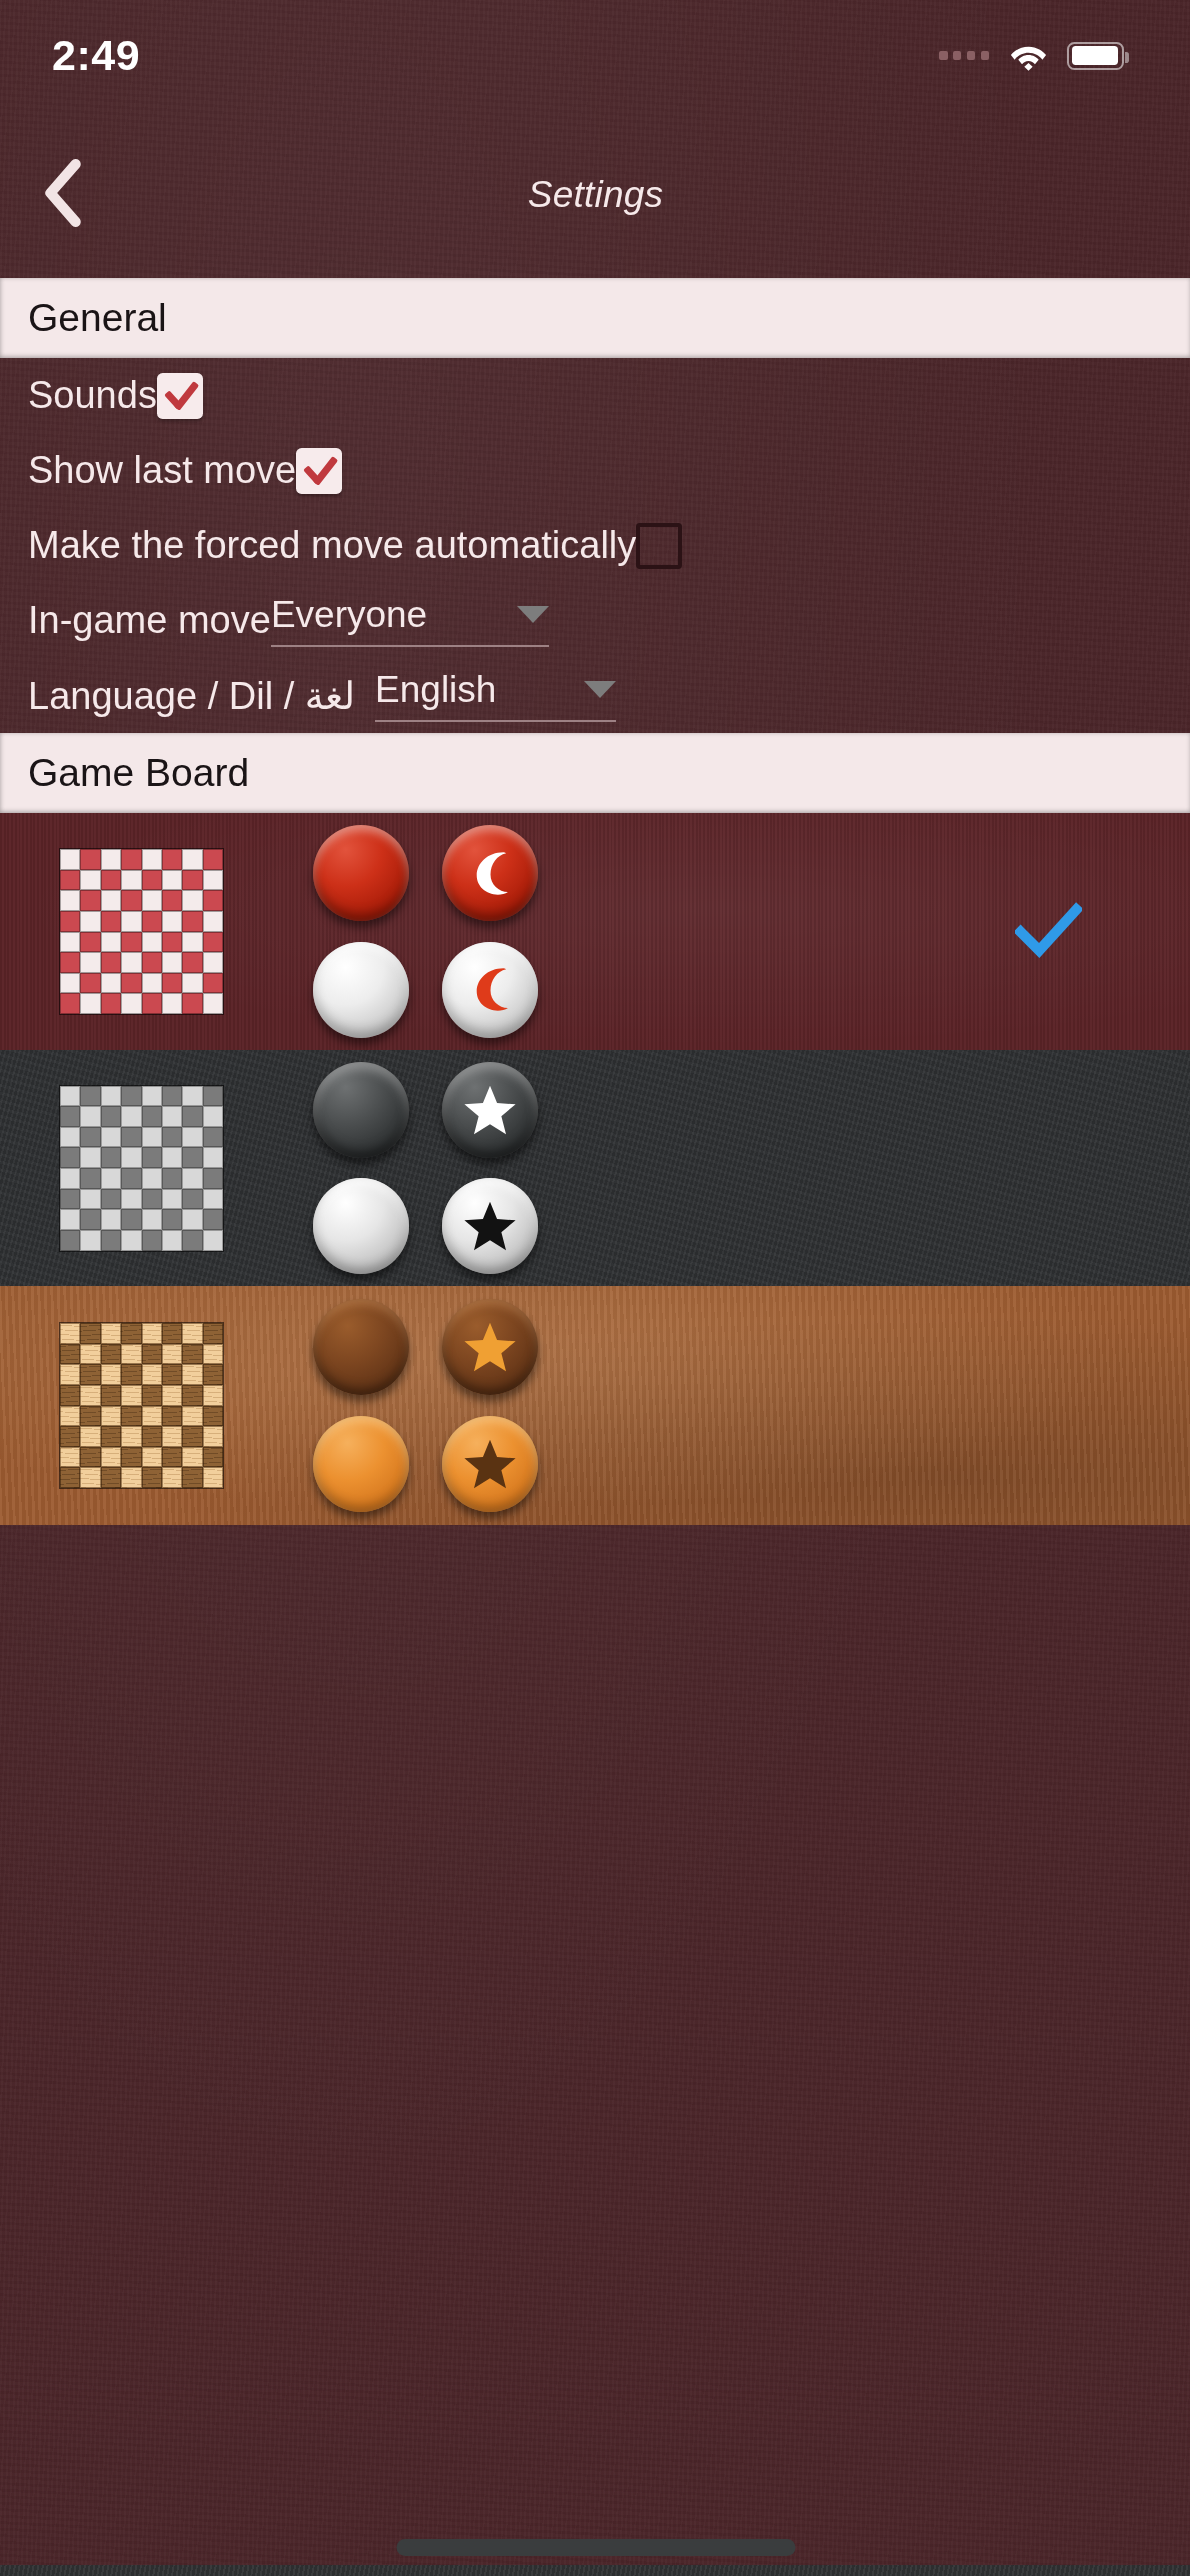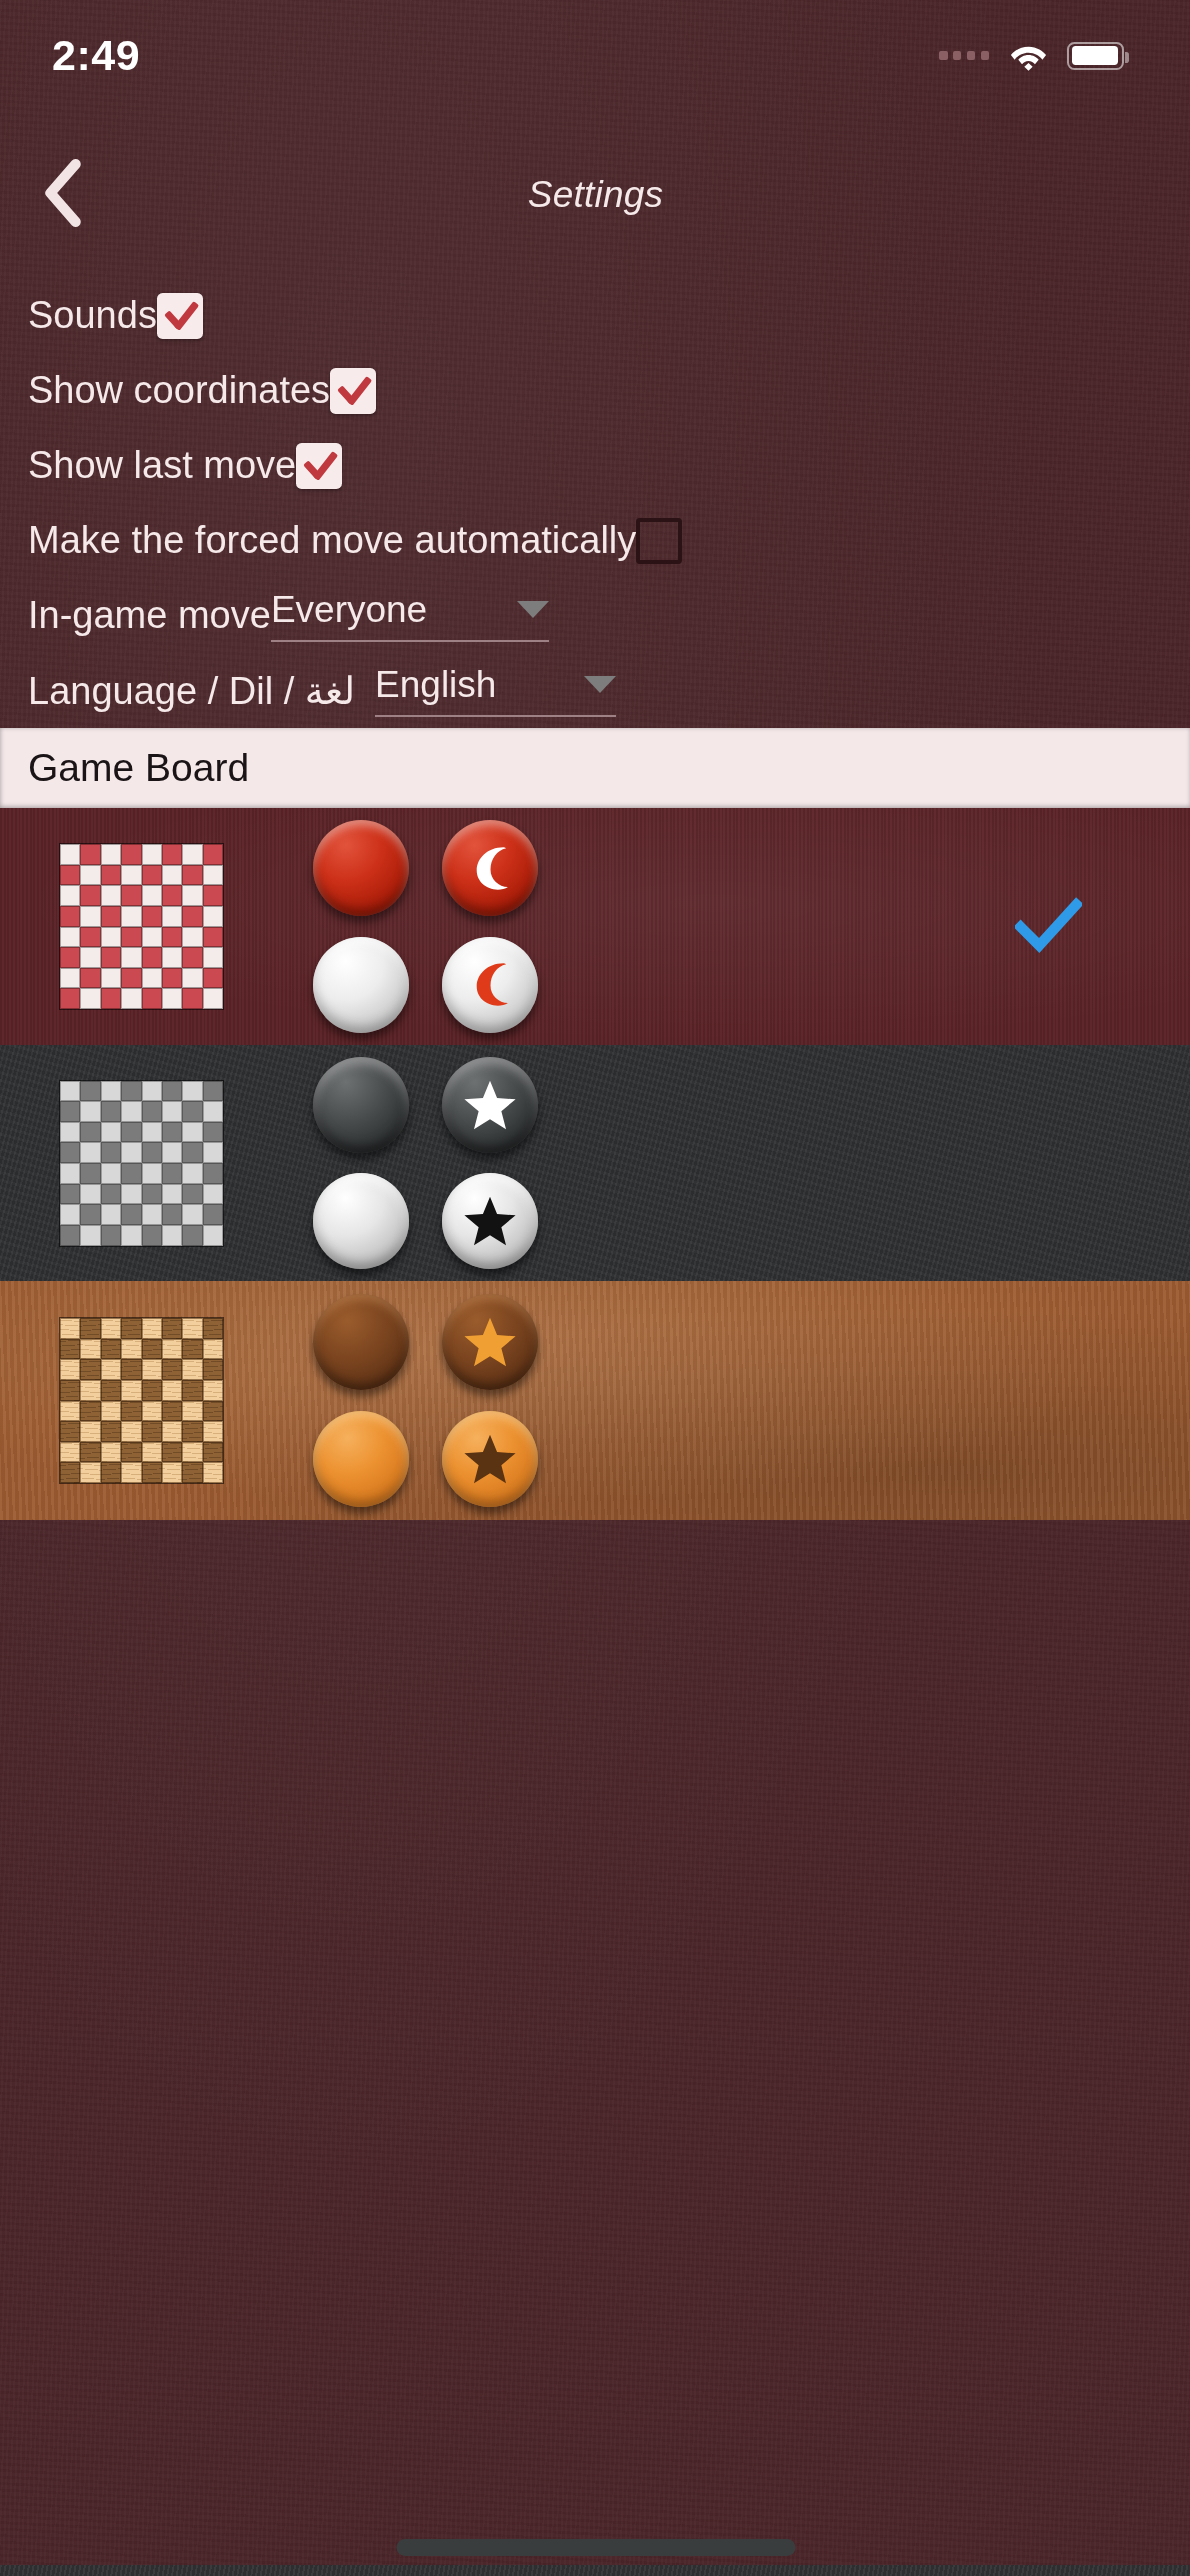--- a/index.html
+++ b/index.html
@@ -190,32 +190,31 @@
     <div class="back-btn">
       <span>
         <svg width="43" height="69" viewBox="0 0 46 74">
           <polyline points="36,6 9,37 36,68" fill="none" stroke="#f2e4e5" stroke-width="11" stroke-linecap="round" stroke-linejoin="round"></polyline>
         </svg>
       </span>
     </div>
     <div class="nav-title">Settings</div>
   </div>
 
+  <div class="section-header">
+    <span>General</span>
+  </div>
 
   <div class="rows">
 
     <div class="row">
       <div class="row-label">Sounds</div>
       <div class="checkbox on"></div>
     </div>
 
-    <div class="row">
-      <div class="row-label">Show coordinates</div>
-      <div class="checkbox on"></div>
-    </div>
 
     <div class="row">
       <div class="row-label">Show last move</div>
       <div class="checkbox on"></div>
     </div>
 
     <div class="row">
       <div class="row-label">Make the forced move automatically</div>
       <div class="checkbox off"></div>
     </div>

